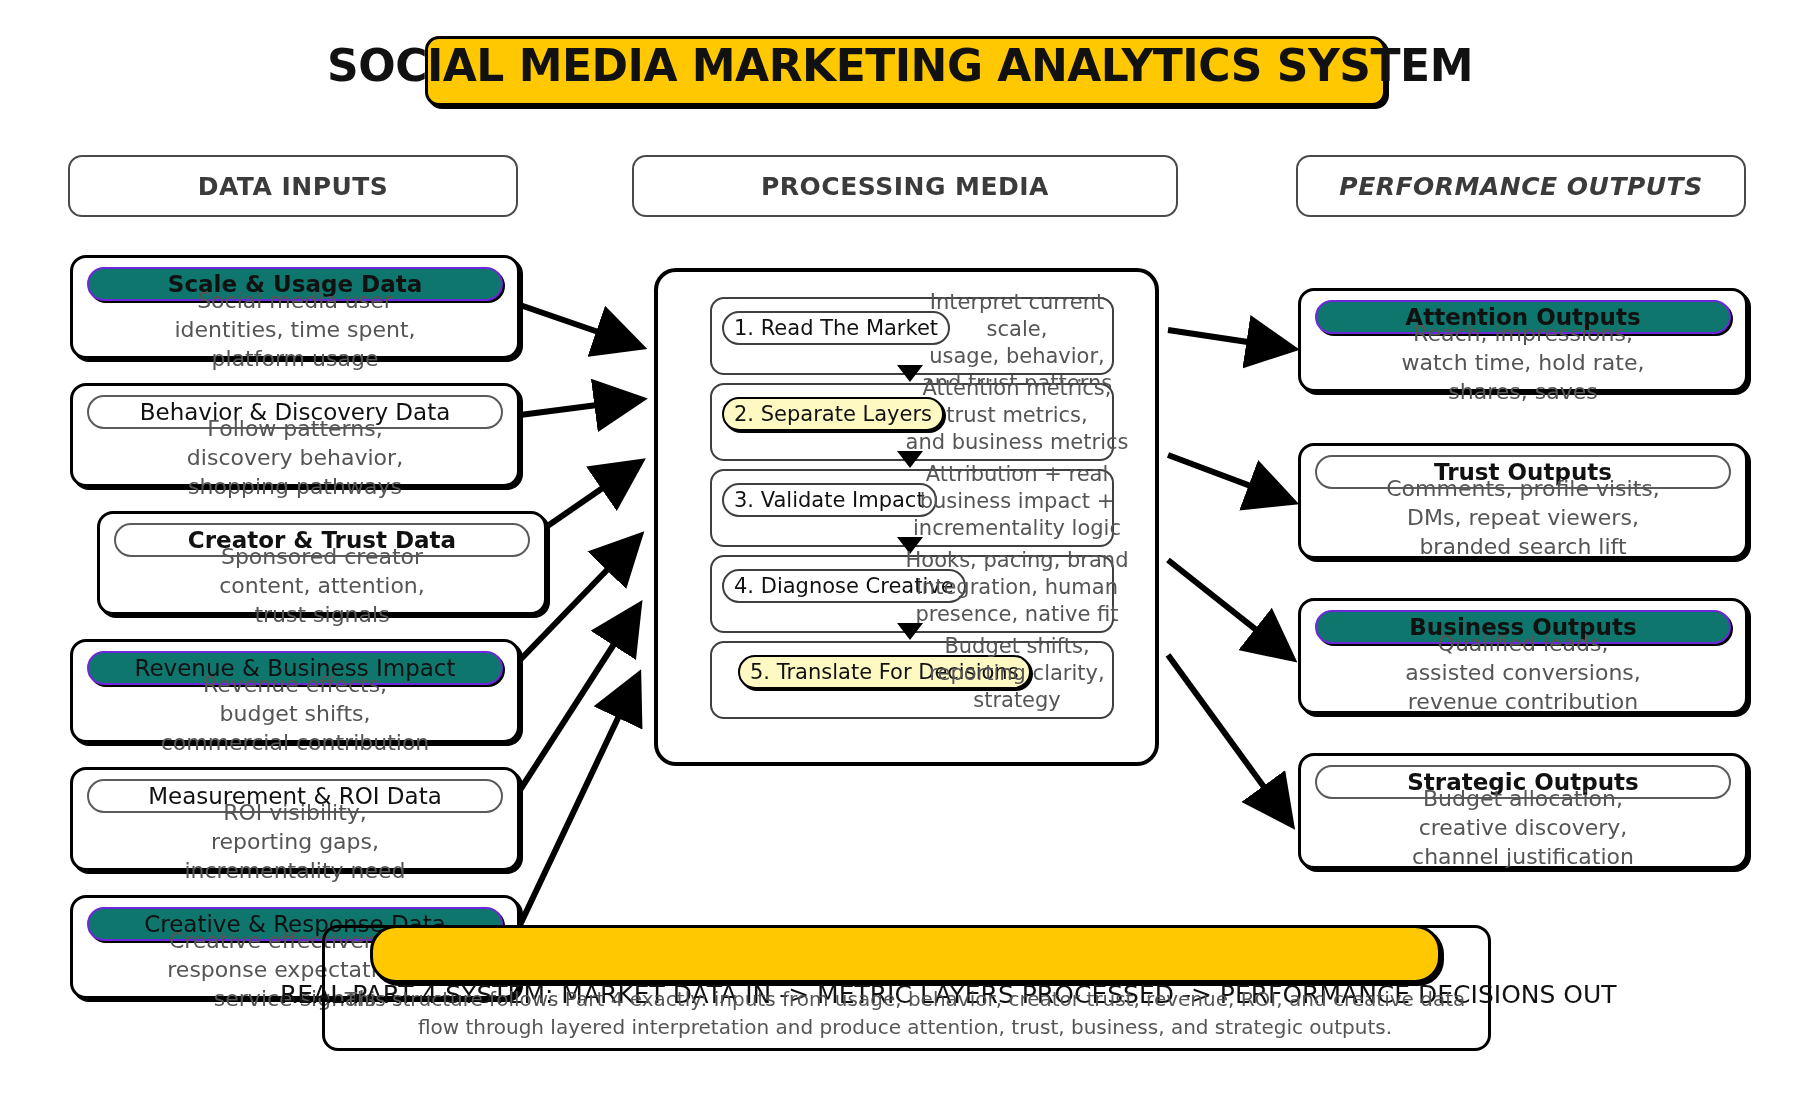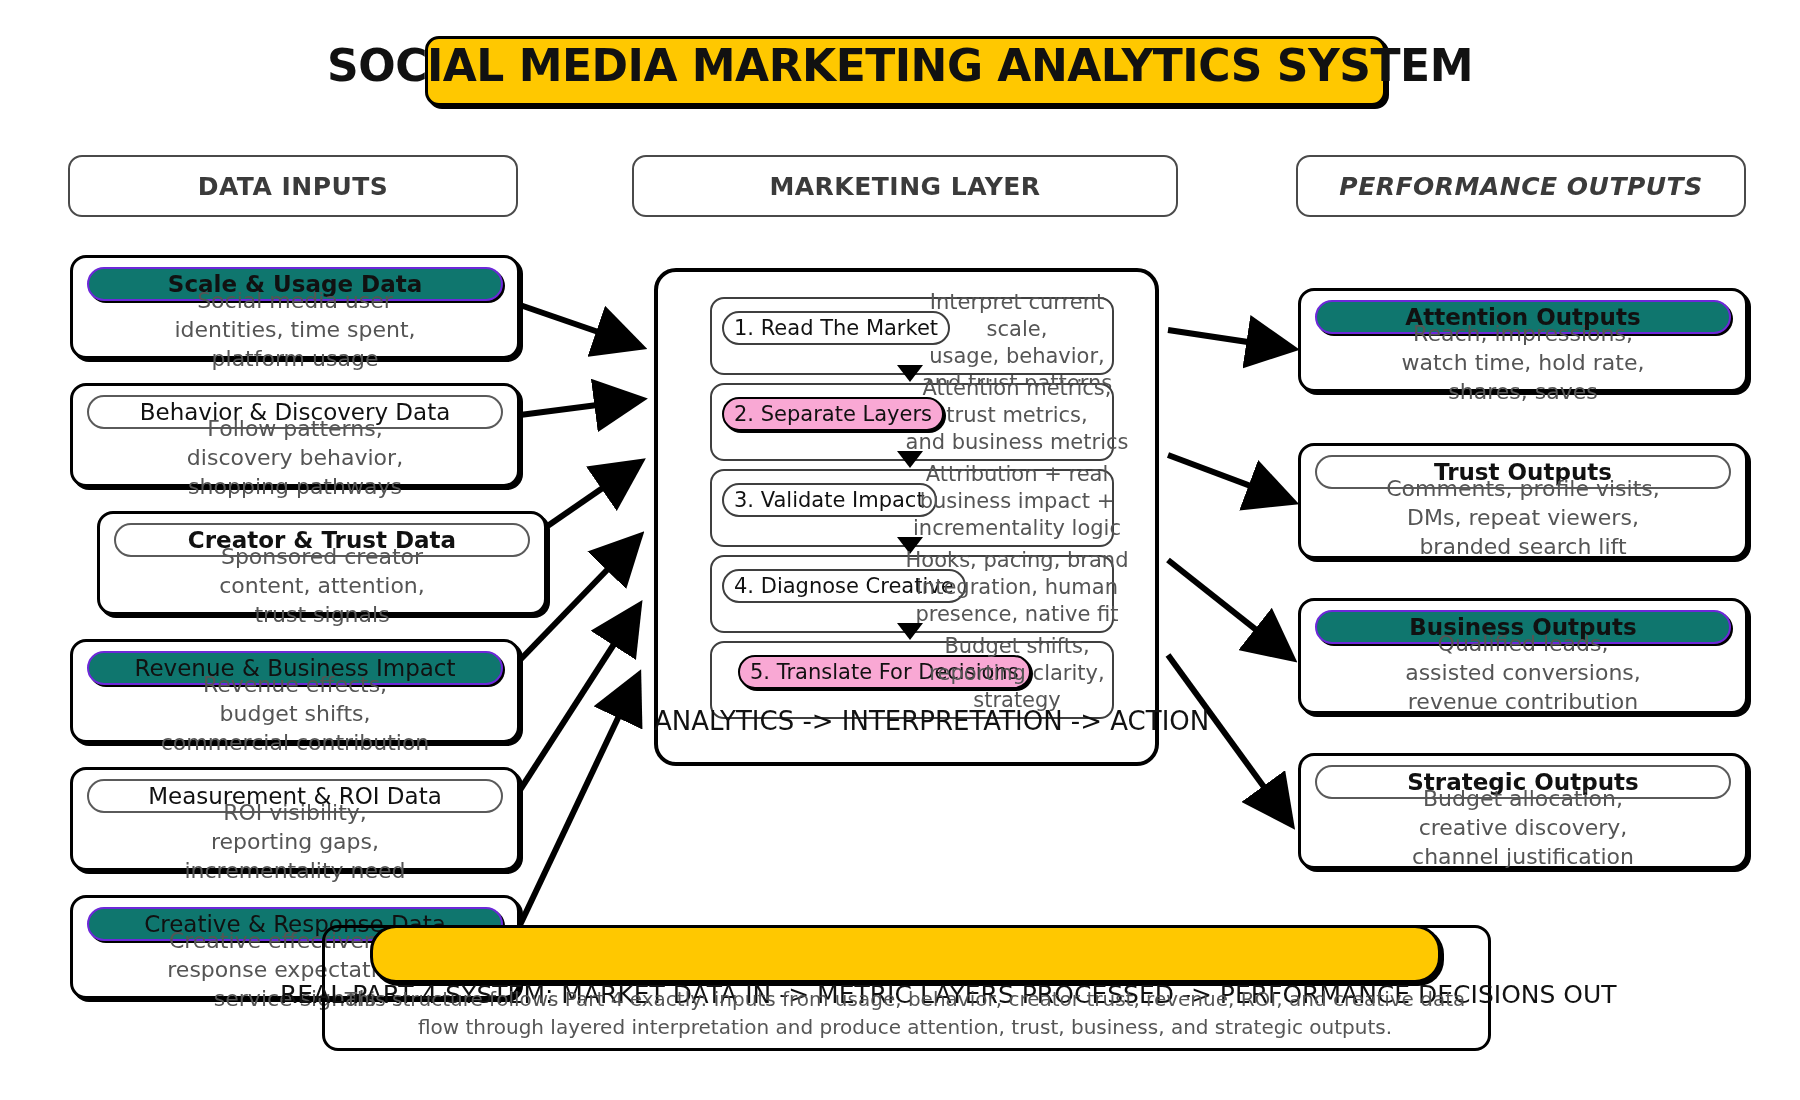--- a/index.html
+++ b/index.html
@@ -62,21 +62,21 @@
   .step{
     position:absolute;left:710px;width:400px;height:74px;
     border:2px solid #3f3f3f;border-radius:14px;background:#fff;
   }
   .step .spill{
     position:absolute;left:10px;top:12px;height:34px;border-radius:17px;
     display:flex;align-items:center;justify-content:center;
     font-size:21px;white-space:nowrap;box-sizing:border-box;padding:0 10px;
   }
   .step .spill.plain{border:2px solid #3f3f3f;background:#fff;color:#111;}
-  .step .spill.hl{border:2px solid #000;background:#f9a8d4;color:#111;box-shadow:2px 2px 0 #000;}
+  .step .spill.hl{border:2px solid #000;background:#fef9c3;color:#111;box-shadow:2px 2px 0 #000;}
   .step .sdesc{
     position:absolute;left:190px;width:230px;top:-10px;
     text-align:center;font-size:21px;line-height:27px;color:#555;
     white-space:pre-line;
   }
   .connector{position:absolute;width:0;height:0;border-left:13px solid transparent;
     border-right:13px solid transparent;border-top:17px solid #000;}
 
   
   #proc-caption{
@@ -124,21 +124,21 @@
       <line x1="1168" y1="455" x2="1288" y2="500"></line>
       <line x1="1168" y1="560" x2="1288" y2="655"></line>
       <line x1="1168" y1="655" x2="1288" y2="820"></line>
     </g>
   </svg>
 
   <div id="title-pill"></div>
   <div id="title-text">SOCIAL MEDIA MARKETING ANALYTICS SYSTEM</div>
 
   <div class="col-header" id="hdr-inputs">DATA INPUTS</div>
-  <div class="col-header" id="hdr-processing">MARKETING LAYER</div>
+  <div class="col-header" id="hdr-processing">PROCESSING MEDIA</div>
   <div class="col-header" id="hdr-outputs">PERFORMANCE OUTPUTS</div>
 
   <div class="card" style="left:70px;top:255px;width:444px;height:98px;">
     <div class="pill hl bold">Scale &amp; Usage Data</div>
     <div class="desc">Social media user
 identities, time spent,
 platform usage</div>
   </div>
   <div class="card" style="left:70px;top:383px;width:444px;height:98px;">
     <div class="pill plain">Behavior &amp; Discovery Data</div>
@@ -205,21 +205,20 @@
   </div>
   <div class="connector" style="left:897px;top:623px;"></div>
 
   <div class="step" style="top:641px;">
     <div class="spill hl" style="left:26px;">5. Translate For Decisions</div>
     <div class="sdesc">Budget shifts,
 reporting clarity,
 strategy</div>
   </div>
 
-  <div id="proc-caption">ANALYTICS -&gt; INTERPRETATION -&gt; ACTION</div>
 
   <div class="card" style="left:1298px;top:288px;width:444px;height:98px;">
     <div class="pill hl bold">Attention Outputs</div>
     <div class="desc">Reach, impressions,
 watch time, hold rate,
 shares, saves</div>
   </div>
   <div class="card" style="left:1298px;top:443px;width:444px;height:110px;">
     <div class="pill plain bold">Trust Outputs</div>
     <div class="desc">Comments, profile visits,

